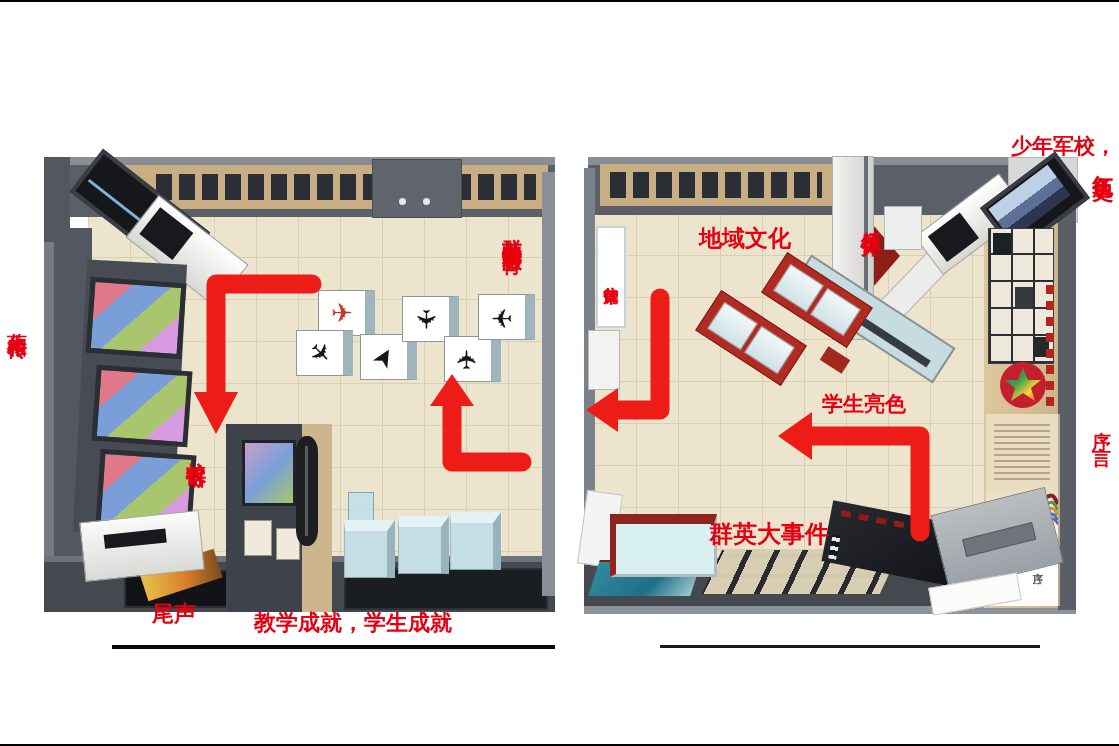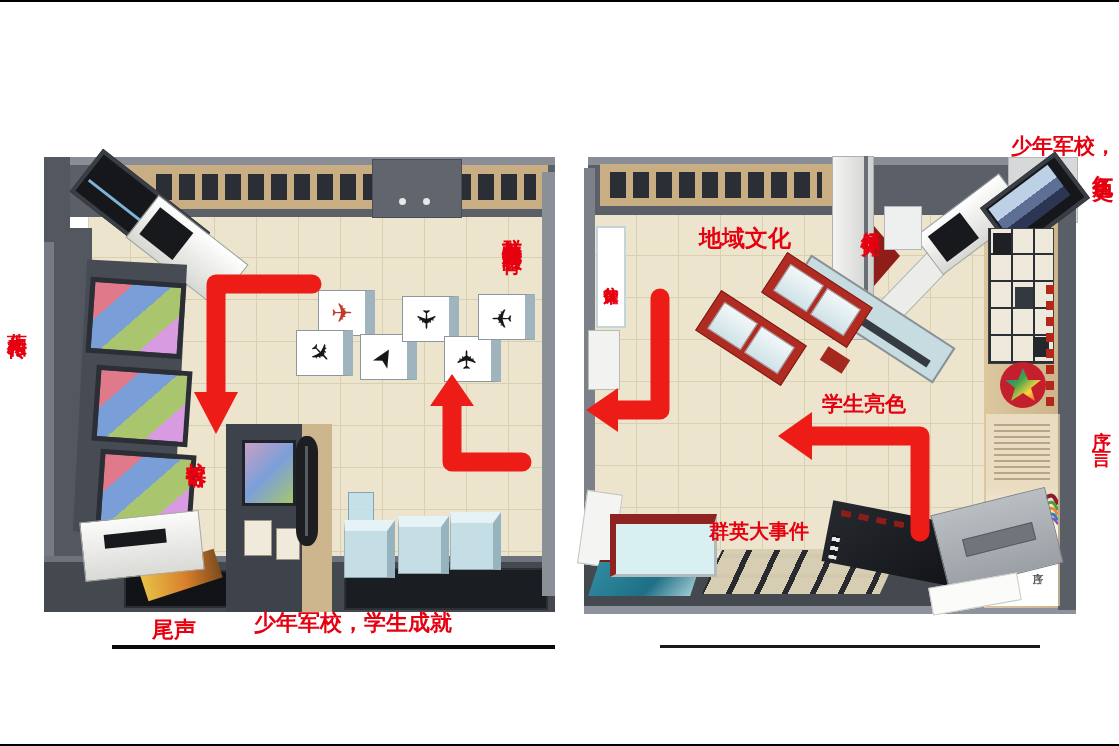--- a/index.html
+++ b/index.html
@@ -206,24 +206,24 @@
       <polyline points="522,462 452,462 452,402" fill="none" stroke="#ee1c16" stroke-width="19" stroke-linecap="round" stroke-linejoin="round"></polyline>
       <polygon points="430,406 474,406 452,374" fill="#ee1c16"></polygon>
       <polyline points="660,298 660,410 614,410" fill="none" stroke="#ee1c16" stroke-width="19" stroke-linecap="round" stroke-linejoin="round"></polyline>
       <polygon points="618,388 618,432 586,410" fill="#ee1c16"></polygon>
       <polyline points="920,532 920,436 810,436" fill="none" stroke="#ee1c16" stroke-width="19" stroke-linecap="round" stroke-linejoin="round"></polyline>
       <polygon points="812,412 812,460 778,436" fill="#ee1c16"></polygon>
     </svg>
 
   <div class="lbl v" style="left:6px;top:317px;font-size:20px;">薪火相传</div>
   <div class="lbl v" style="left:185px;top:446px;font-size:20px;">校长寄语</div>
-  <div class="lbl" style="left:152px;top:618px;font-size:22px;">尾声</div>
-  <div class="lbl" style="left:254px;top:611px;font-size:22px;">少年军校，学生成就</div>
+  <div class="lbl" style="left:152px;top:604px;font-size:22px;font-family:Liberation Mono, monospace;">尾声</div>
+  <div class="lbl" style="left:254px;top:611px;font-size:22px;">教学成就，学生成就</div>
   <div class="lbl v" style="left:501px;top:223px;font-size:20px;">群英特色国防教育</div>
   <div class="lbl" style="left:699px;top:226px;font-size:23px;">地域文化</div>
   <div class="lbl v" style="left:860px;top:217px;font-size:19px;">领导关怀</div>
   <div class="lbl" style="left:822px;top:393px;font-size:21px;">学生亮色</div>
-  <div class="lbl" style="left:709px;top:521px;font-size:20px;">群英大事件</div>
+  <div class="lbl" style="left:709px;top:521px;font-size:24px;">群英大事件</div>
   <div class="lbl" style="left:1011px;top:135px;font-size:21px;">少年军校，</div>
   <div class="lbl v" style="left:1091px;top:158px;font-size:21px;">红色历史</div>
   <div class="lbl v" style="left:1091px;top:416px;font-size:19px;letter-spacing:16px;">序言</div>
 
 </div>
 
 </body></html>

